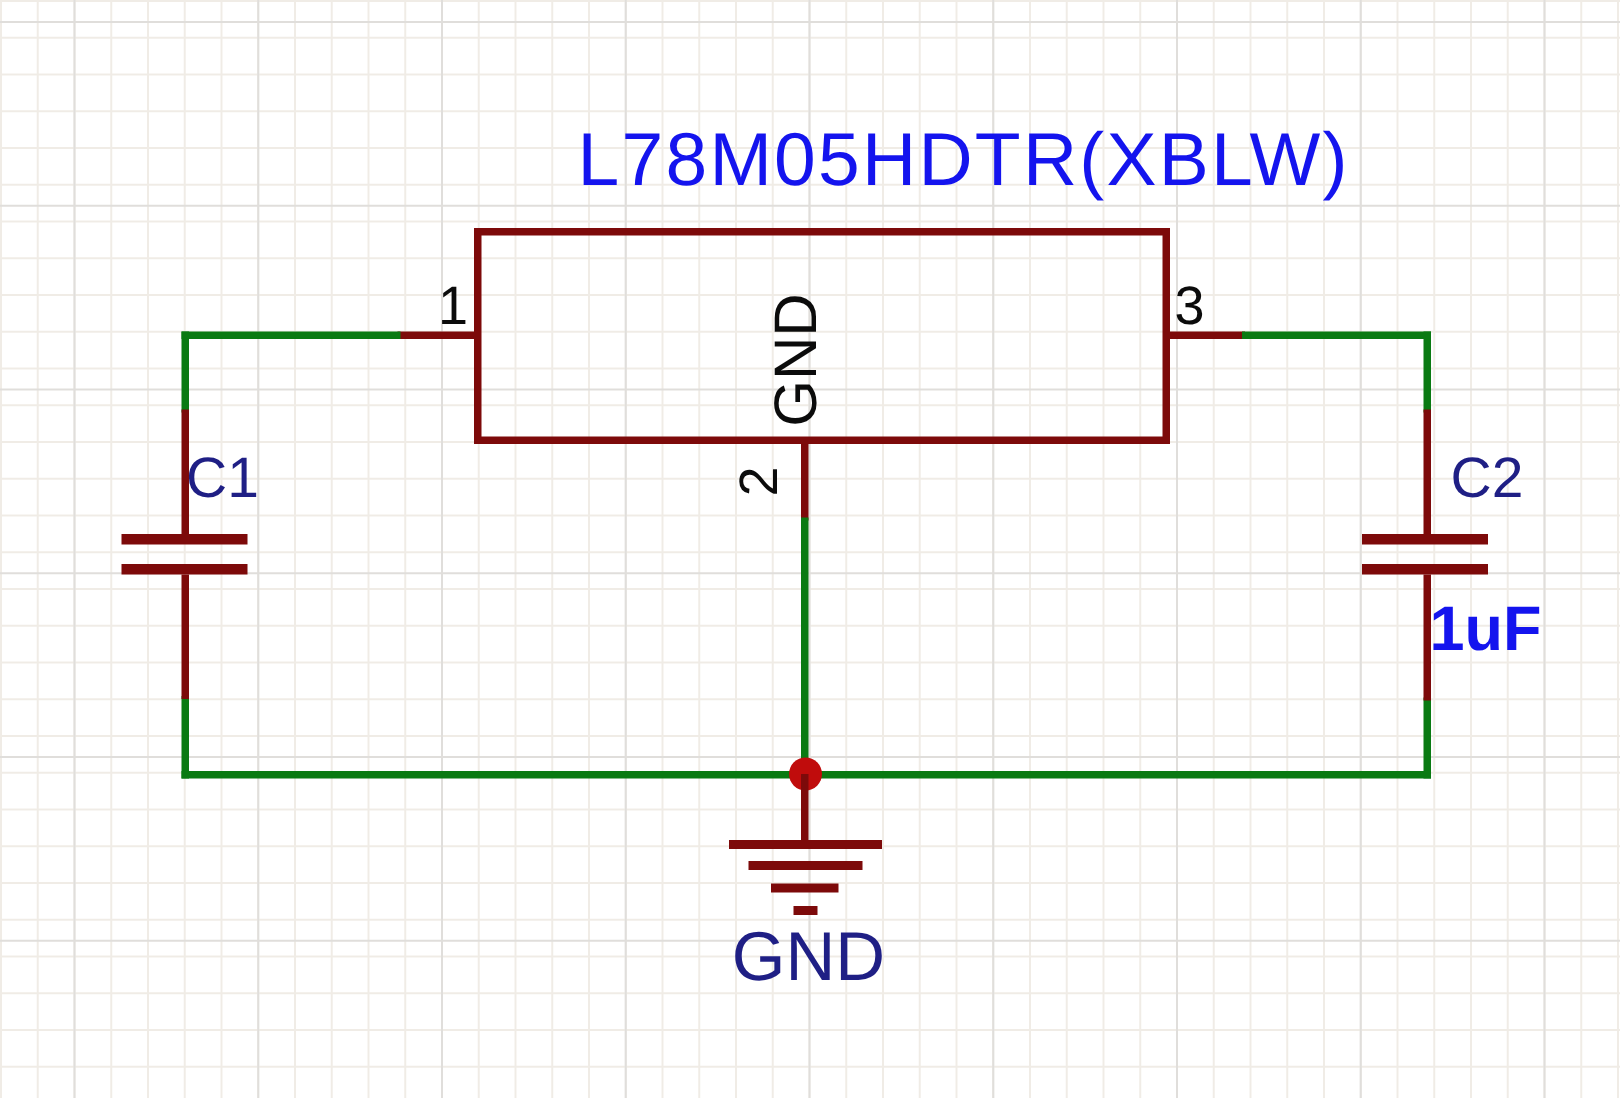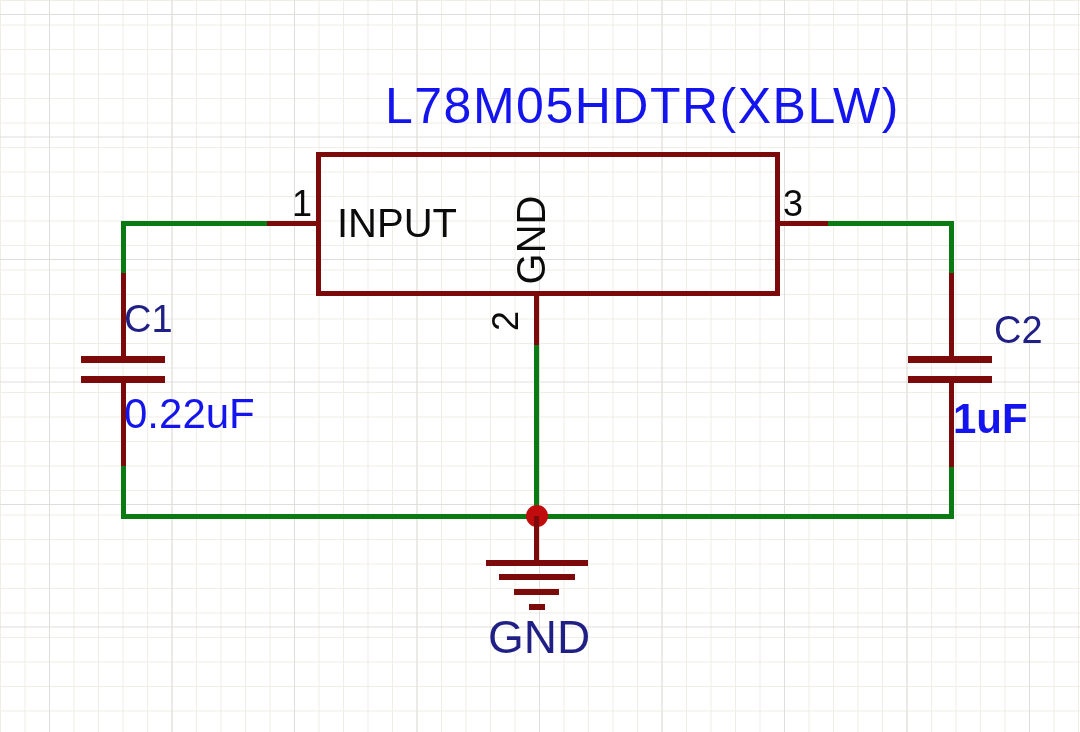--- a/index.html
+++ b/index.html
@@ -49,21 +49,20 @@
 </head>
 <body>
 
 <div class="canvas">
 
   <div class="txt component-title">L78M05HDTR(XBLW)</div>
   <div class="ic-body"></div>
 
   <div class="sym" style="left:265px;top:221px;width:51px;height:5px;"></div>
   <div class="txt pin-number" style="left:292px;top:186px;">1</div>
-  <div class="txt pin-label" style="left:337px;top:203px;">INPUT</div>
 
   <div class="sym" style="left:534px;top:296px;width:5px;height:51px;"></div>
   <div class="txt pin-number rot" style="left:506px;top:321px;">2</div>
   <div class="txt pin-label rot" style="left:531px;top:240px;">GND</div>
 
   <div class="sym" style="left:780px;top:221px;width:50px;height:5px;"></div>
   <div class="txt pin-number" style="left:783px;top:186px;">3</div>
 
   <div class="wire" style="left:121px;top:221px;width:146px;height:5px;"></div>
   <div class="wire" style="left:121px;top:221px;width:5px;height:54px;"></div>
@@ -74,29 +73,28 @@
   <div class="wire" style="left:949px;top:221px;width:5px;height:54px;"></div>
   <div class="wire" style="left:949px;top:465px;width:5px;height:54px;"></div>
 
   <div>
     <div class="sym" style="left:121px;top:273px;width:5px;height:85px;"></div>
     <div class="sym" style="left:81px;top:356px;width:84px;height:7px;"></div>
     <div class="sym" style="left:81px;top:376px;width:84px;height:7px;"></div>
     <div class="sym" style="left:121px;top:383px;width:5px;height:83px;"></div>
   </div>
   <div class="txt designator" style="left:124px;top:300px;">C1</div>
-  <div class="txt value" style="left:124px;top:393px;">0.22uF</div>
 
   <div>
     <div class="sym" style="left:949px;top:273px;width:5px;height:85px;"></div>
     <div class="sym" style="left:908px;top:356px;width:84px;height:7px;"></div>
     <div class="sym" style="left:908px;top:376px;width:84px;height:7px;"></div>
     <div class="sym" style="left:949px;top:383px;width:5px;height:84px;"></div>
   </div>
-  <div class="txt designator" style="left:994px;top:300px;margin-top:11px;">C2</div>
+  <div class="txt designator" style="left:967px;top:300px;">C2</div>
   <div class="txt value" style="left:953px;top:398px;font-weight:bold;">1uF</div>
 
   <div class="junction-dot"></div>
 
   <div>
     <div class="sym" style="left:534px;top:516px;width:5px;height:46px;"></div>
     <div class="sym" style="left:486px;top:560px;width:102px;height:6px;"></div>
     <div class="sym" style="left:499px;top:574px;width:76px;height:6px;"></div>
     <div class="sym" style="left:514px;top:589px;width:45px;height:6px;"></div>
     <div class="sym" style="left:529px;top:604px;width:16px;height:6px;"></div>

